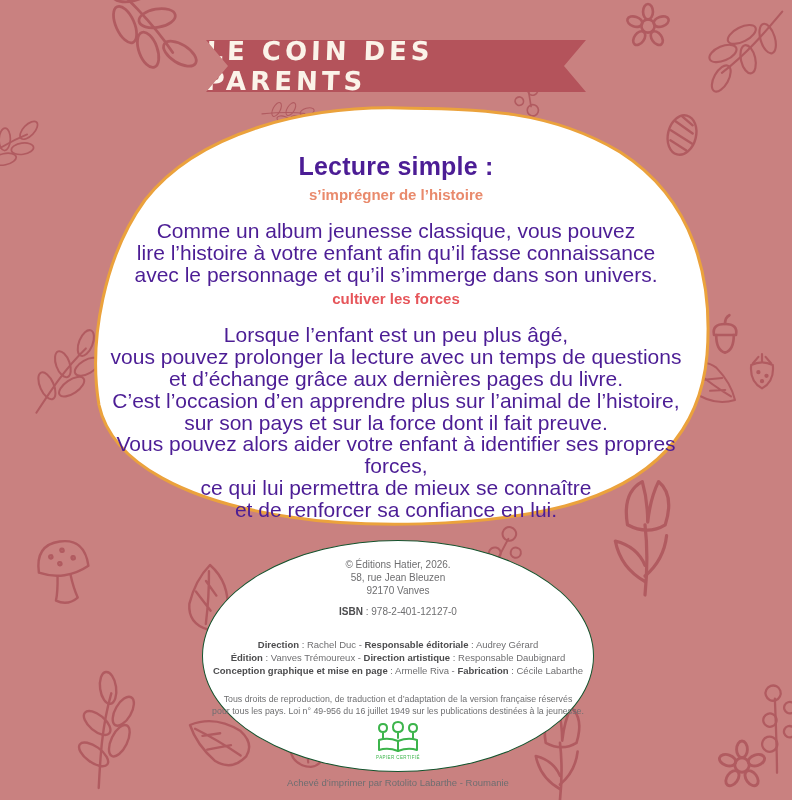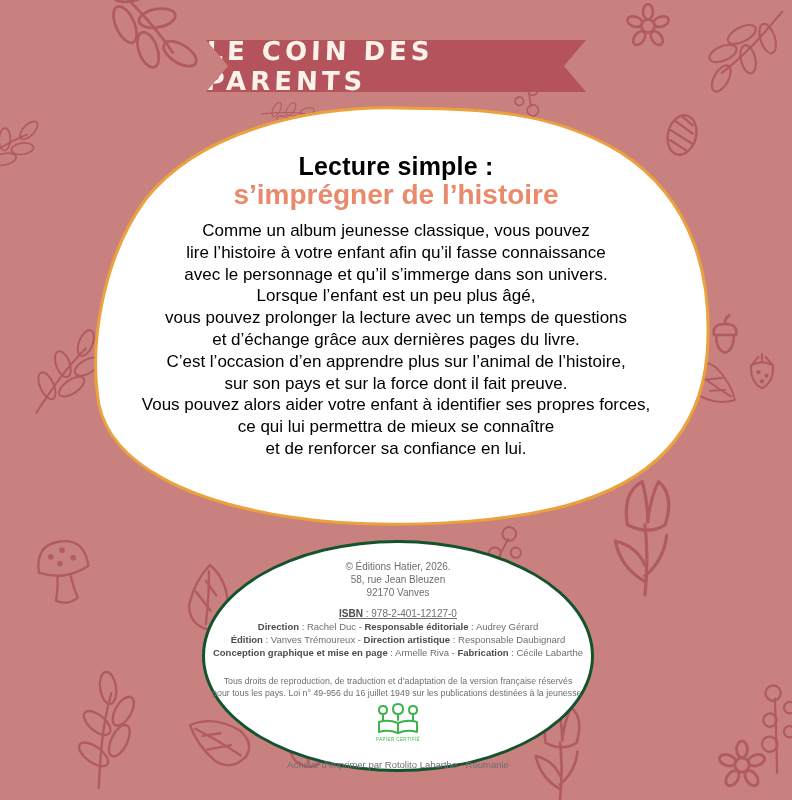--- a/index.html
+++ b/index.html
@@ -23,40 +23,40 @@
     font-family:"DejaVu Sans", sans-serif; transform:skewX(-2deg);
   }
   
   .blob-svg{position:absolute;left:0;top:0;z-index:2;}
   .blob-content{
     position:absolute; left:96px; top:106px; width:600px; z-index:3;
     text-align:center; color:#4b4a48;
   }
   .sec-title{
     margin:46px 0 0; font-size:25px; line-height:29px; font-weight:600;
-    color:#000000; letter-spacing:.2px;
-  }
-  .sec-sub{margin:0 0 12px; font-size:28px; line-height:27px; font-weight:600;}
+    color:#4c1d95; letter-spacing:.2px;
+  }
+  .sec-sub{margin:0 0 12px; font-size:15px; line-height:27px; font-weight:600;}
   .sub-salmon{color:#e98a6c;}
   .sub-red{color:#e6555a;}
   .body-text{
-    margin:0; font-size:17px; line-height:21.8px; white-space:pre-line;
-    color:#000000;
+    margin:0; font-size:21px; line-height:21.8px; white-space:pre-line;
+    color:#4c1d95;
   }
   .sec2 .sec-title{margin-top:26px;}
   
   .oval{
     position:absolute; left:202px; top:540px; width:392px; height:232px;
-    background:#ffffff; border:3px solid #14532d; border-radius:50%;
+    background:#ffffff; border:1px solid #14532d; border-radius:50%;
     z-index:3; display:flex; flex-direction:column; align-items:center;
     text-align:center; color:#6e6e70; padding-top:17px; box-sizing:border-box;
   }
   .pub{font-size:10px; line-height:13px;}
-  .isbn{margin-top:9px; font-size:10px;text-decoration:underline;}
-  .credits{margin-top:1px; font-size:9.5px; line-height:13px;}
+  .isbn{margin-top:9px; font-size:10px;}
+  .credits{margin-top:21px; font-size:9.5px; line-height:13px;}
   .oval b{color:#4c4c4e; font-weight:700;}
   .legal{margin-top:16px; font-size:8.8px; line-height:12px; white-space:pre-line;}
   .paperlogo{margin-top:3px; display:flex; flex-direction:column; align-items:center;}
   .paperlogo .lbl{font-size:4.5px; color:#3cb44b; letter-spacing:.4px; margin-top:-1px;}
   .printinfo{margin-top:3px; font-size:9.5px; line-height:13px; white-space:pre-line;}
 </style>
 </head>
 <body>
 
 <div class="page">
@@ -172,20 +172,21 @@
 
   <div class="blob-content">
     <div class="sec1">
       <h2 class="sec-title">Lecture simple :</h2>
       <h3 class="sec-sub sub-salmon">s’imprégner de l’histoire</h3>
       <p class="body-text">Comme un album jeunesse classique, vous pouvez
 lire l’histoire à votre enfant afin qu’il fasse connaissance
 avec le personnage et qu’il s’immerge dans son univers.</p>
     </div>
     <div class="sec2">
+      <h3 class="sec-sub sub-red">cultiver les forces</h3>
       <p class="body-text">Lorsque l’enfant est un peu plus âgé,
 vous pouvez prolonger la lecture avec un temps de questions
 et d’échange grâce aux dernières pages du livre.
 C’est l’occasion d’en apprendre plus sur l’animal de l’histoire,
 sur son pays et sur la force dont il fait preuve.
 Vous pouvez alors aider votre enfant à identifier ses propres forces,
 ce qui lui permettra de mieux se connaître
 et de renforcer sa confiance en lui.</p>
     </div>
   </div>

